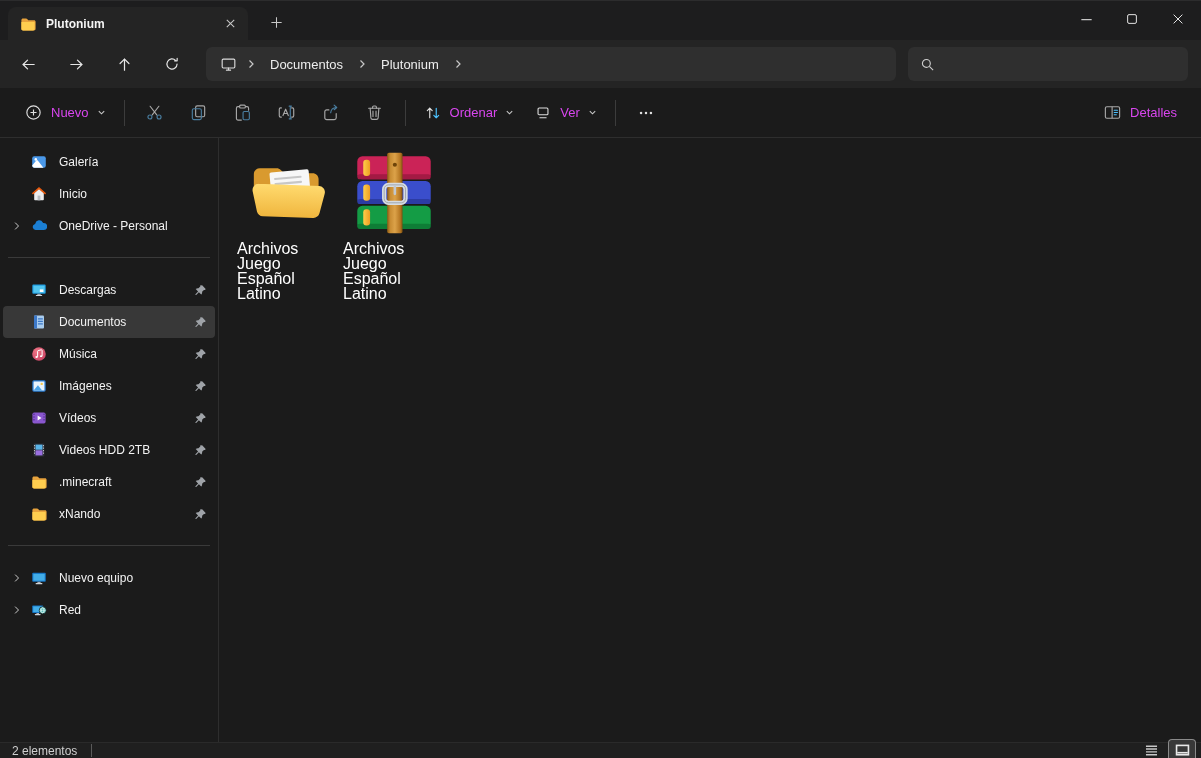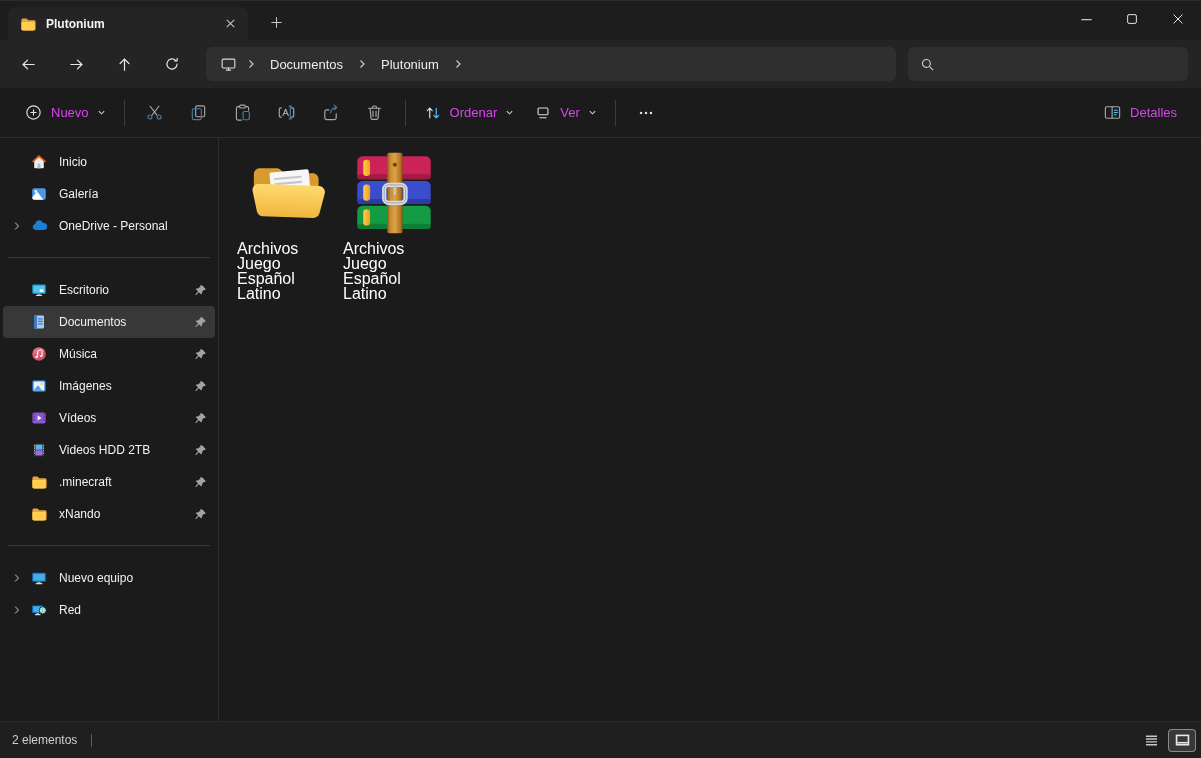--- a/index.html
+++ b/index.html
@@ -58,21 +58,21 @@
   .side-label { white-space:nowrap; overflow:hidden; }
   .side-pin { margin-left:auto; margin-right:8px; display:flex; }
   .side-sep { height:1px; background:#3a3a3a; margin:15px 8px 16px 8px; }
 
   .content { flex:1; padding:12px 0 0 16px; display:flex; align-items:flex-start; }
   .tile { width:106px; display:flex; flex-direction:column; align-items:center; border-radius:4px; padding:2px 0 6px; }
   .tile-icon { width:82px; height:82px; display:flex; align-items:center; justify-content:center; }
   .tile-label { margin-top:7px; font-size:16px; line-height:15px; color:#fff; max-width:102px; }
 
   
-  .statusbar { height:37px; background:#1f1f1f; border-top:1px solid #2a2a2a; display:flex; align-items:center;
+  .statusbar { height:16px; background:#1f1f1f; border-top:1px solid #2a2a2a; display:flex; align-items:center;
                padding:0 6px 0 12px; font-size:12px; color:#cfcfcf; flex:0 0 auto; }
   .status-sep { width:1px; height:13px; background:#5a5a5a; margin-left:14px; }
   .status-right { margin-left:auto; display:flex; gap:5px; align-items:center; }
   .status-view-btn { width:26px; height:21px; display:flex; align-items:center; justify-content:center; border-radius:3px; }
   .status-view-btn.active { background:#383838; box-shadow:0 0 0 1px #8a8a8a; }
 
   svg { display:block; }
 </style>
 </head>
 <body>
@@ -301,38 +301,38 @@
   </div>
 
   <div class="bodyrow">
 
     <div class="sidebar">
 
       <div class="side-item">
         <span class="side-exp"></span>
         <span class="side-icon">
           <svg viewBox="0 0 16 16" width="16" height="16">
+              <rect x="1.2" y="2.2" width="13.6" height="11.6" rx="2" fill="#4A98E8"></rect>
+              <circle cx="4.8" cy="5.4" r="1.3" fill="#fff"></circle>
+              <path d="M1.2 11.6l4.1-5c.4-.5 1.1-.5 1.5 0l5.6 7.2H3.4c-1.2 0-2.2-1-2.2-2.2z" fill="#fff"></path>
+            </svg>
+        </span>
+        <span class="side-label">Galería</span>
+      </div>
+
+      <div class="side-item">
+        <span class="side-exp"></span>
+        <span class="side-icon">
+          <svg viewBox="0 0 16 16" width="16" height="16">
               <path d="M3.2 7V13.5c0 .4.3.8.8.8h8c.4 0 .8-.4.8-.8V7L8 2.8z" fill="#ECEDEF"></path>
               <rect x="6.6" y="9.6" width="2.8" height="4.7" fill="#B9BDC2"></rect>
               <path d="M8 1.1L.9 7.2l1 1.2L8 3.2l6.1 5.2 1-1.2z" fill="#E8590C"></path>
             </svg>
         </span>
         <span class="side-label">Inicio</span>
-      </div>
-
-      <div class="side-item">
-        <span class="side-exp"></span>
-        <span class="side-icon">
-          <svg viewBox="0 0 16 16" width="16" height="16">
-              <rect x="1.2" y="2.2" width="13.6" height="11.6" rx="2" fill="#4A98E8"></rect>
-              <circle cx="4.8" cy="5.4" r="1.3" fill="#fff"></circle>
-              <path d="M1.2 11.6l4.1-5c.4-.5 1.1-.5 1.5 0l5.6 7.2H3.4c-1.2 0-2.2-1-2.2-2.2z" fill="#fff"></path>
-            </svg>
-        </span>
-        <span class="side-label">Galería</span>
       </div>
 
       <div class="side-item">
         <span class="side-exp">
           <svg viewBox="0 0 16 16" width="12" height="12" fill="none" stroke="#d0d0d0" stroke-width="1.3">
               <path d="M5.5 3.5L10 8l-4.5 4.5"></path>
             </svg>
         </span>
         <span class="side-icon">
           <svg viewBox="0 0 16 16" width="16" height="16">
@@ -348,21 +348,21 @@
         <span class="side-exp"></span>
         <span class="side-icon">
           <svg viewBox="0 0 16 16" width="16" height="16">
               <rect x="1.3" y="2.6" width="13.4" height="9.2" rx="1.1" fill="#1E9BE0"></rect>
               <rect x="2.4" y="3.7" width="11.2" height="7" fill="#53C6F0"></rect>
               <rect x="8.8" y="7.4" width="3.6" height="2.6" fill="#fff"></rect>
               <rect x="6.3" y="11.8" width="3.4" height="1.1" fill="#AEB6BE"></rect>
               <rect x="4.8" y="12.9" width="6.4" height="1.2" rx="0.5" fill="#D4D9DE"></rect>
             </svg>
         </span>
-        <span class="side-label">Escritorio</span>
+        <span class="side-label">Descargas</span>
         <span class="side-pin">
           <svg viewBox="0 0 16 16" width="13" height="13" fill="#9FA3A8">
               <path d="M9.2 1.9c.3-.3.8-.3 1.1 0l3.8 3.8c.3.3.3.8 0 1.1-.5.5-1.2.7-1.9.6l-2.2 2.2c.2 1 0 2.1-.7 2.9l-.4.5-2.9-2.9-3.3 3.3h-.9v-.9L5 9.2 2.1 6.3l.5-.4c.8-.7 1.9-.9 2.9-.7l2.2-2.2c-.1-.7.1-1.4.6-1.9z"></path>
             </svg>
         </span>
       </div>
 
 
       <div class="side-item selected">
         <span class="side-exp"></span>

